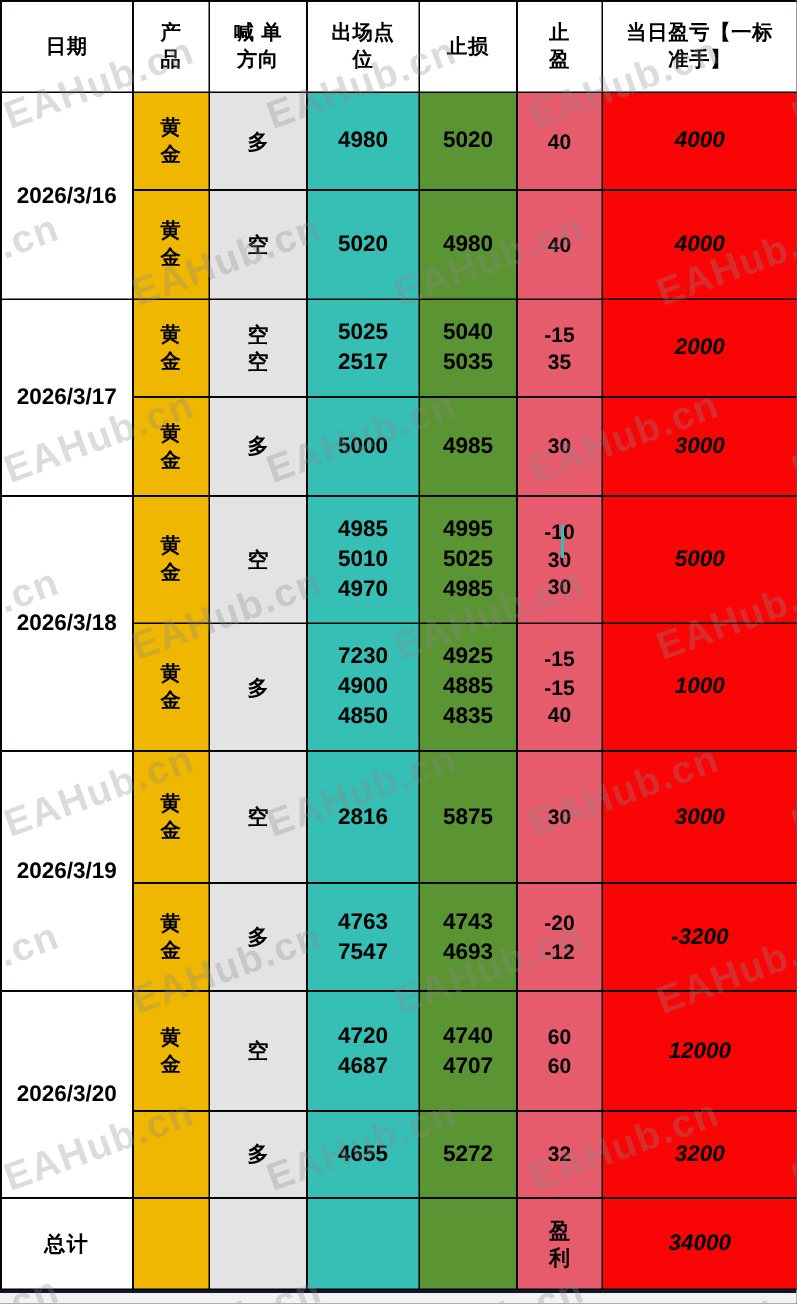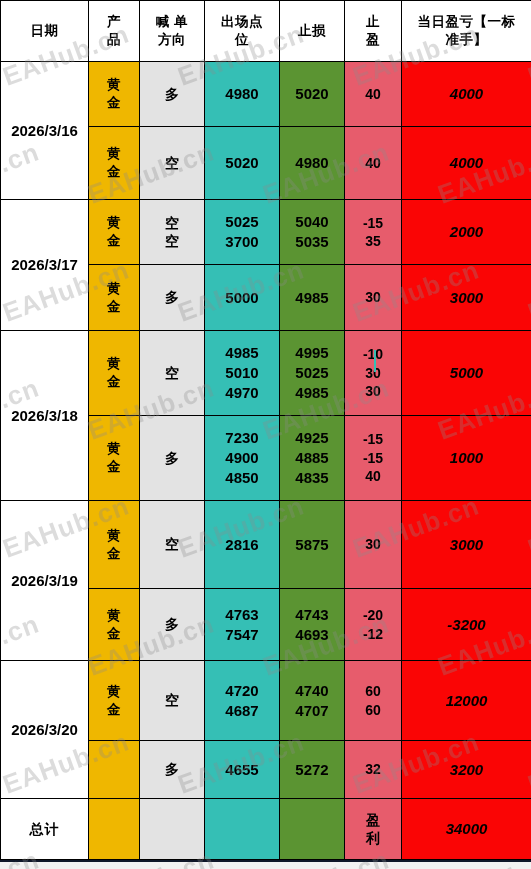--- a/index.html
+++ b/index.html
@@ -165,21 +165,21 @@
           <td class="prod">
             <span class="stack">黄</span>
             <span class="stack">金</span>
           </td>
           <td class="dir multi">
             <span>空</span>
             <span>空</span>
           </td>
           <td class="entry multi">
             <span>5025</span>
-            <span>3700</span>
+            <span>2517</span>
           </td>
           <td class="sl multi">
             <span>5040</span>
             <span>5035</span>
           </td>
           <td class="tp multi">
             <span>-15</span>
             <span>35</span>
           </td>
           <td class="pnl">2000</td>

